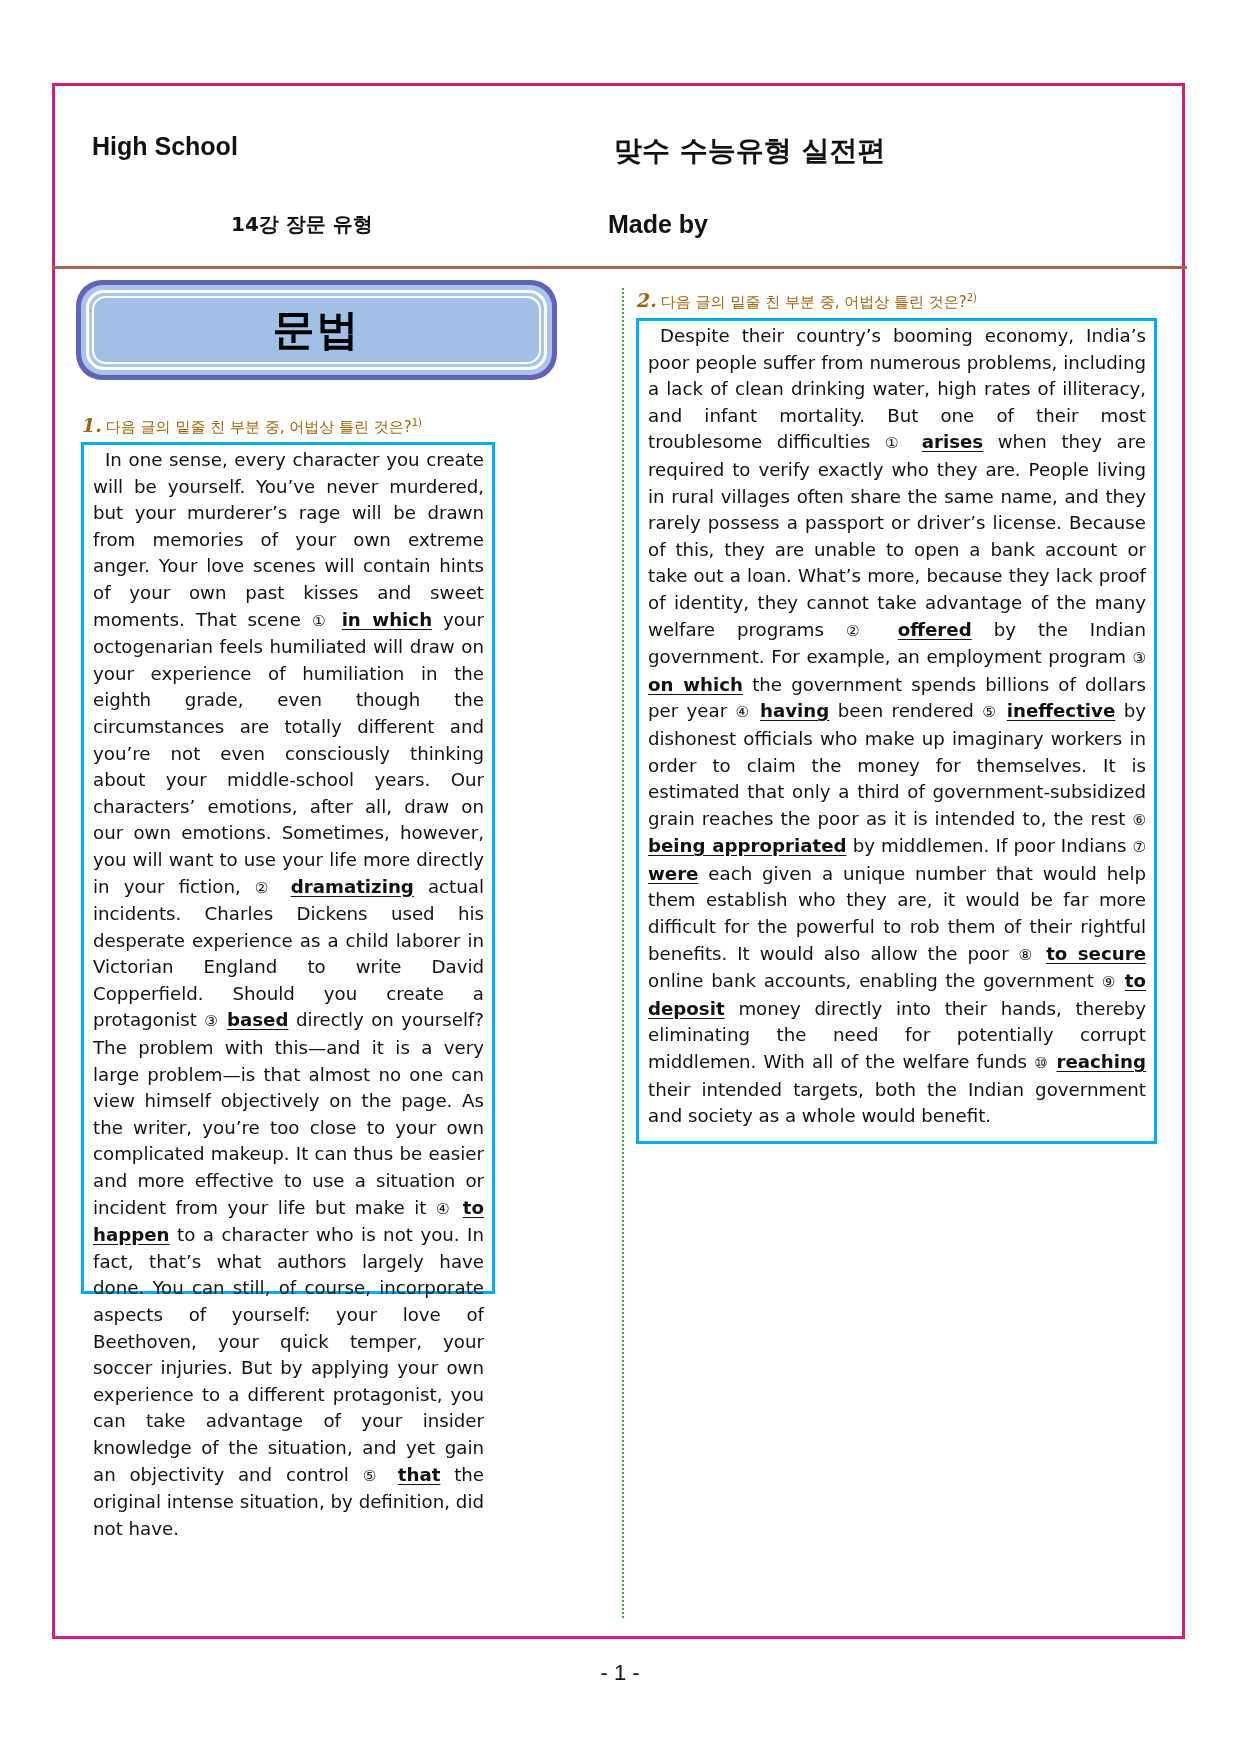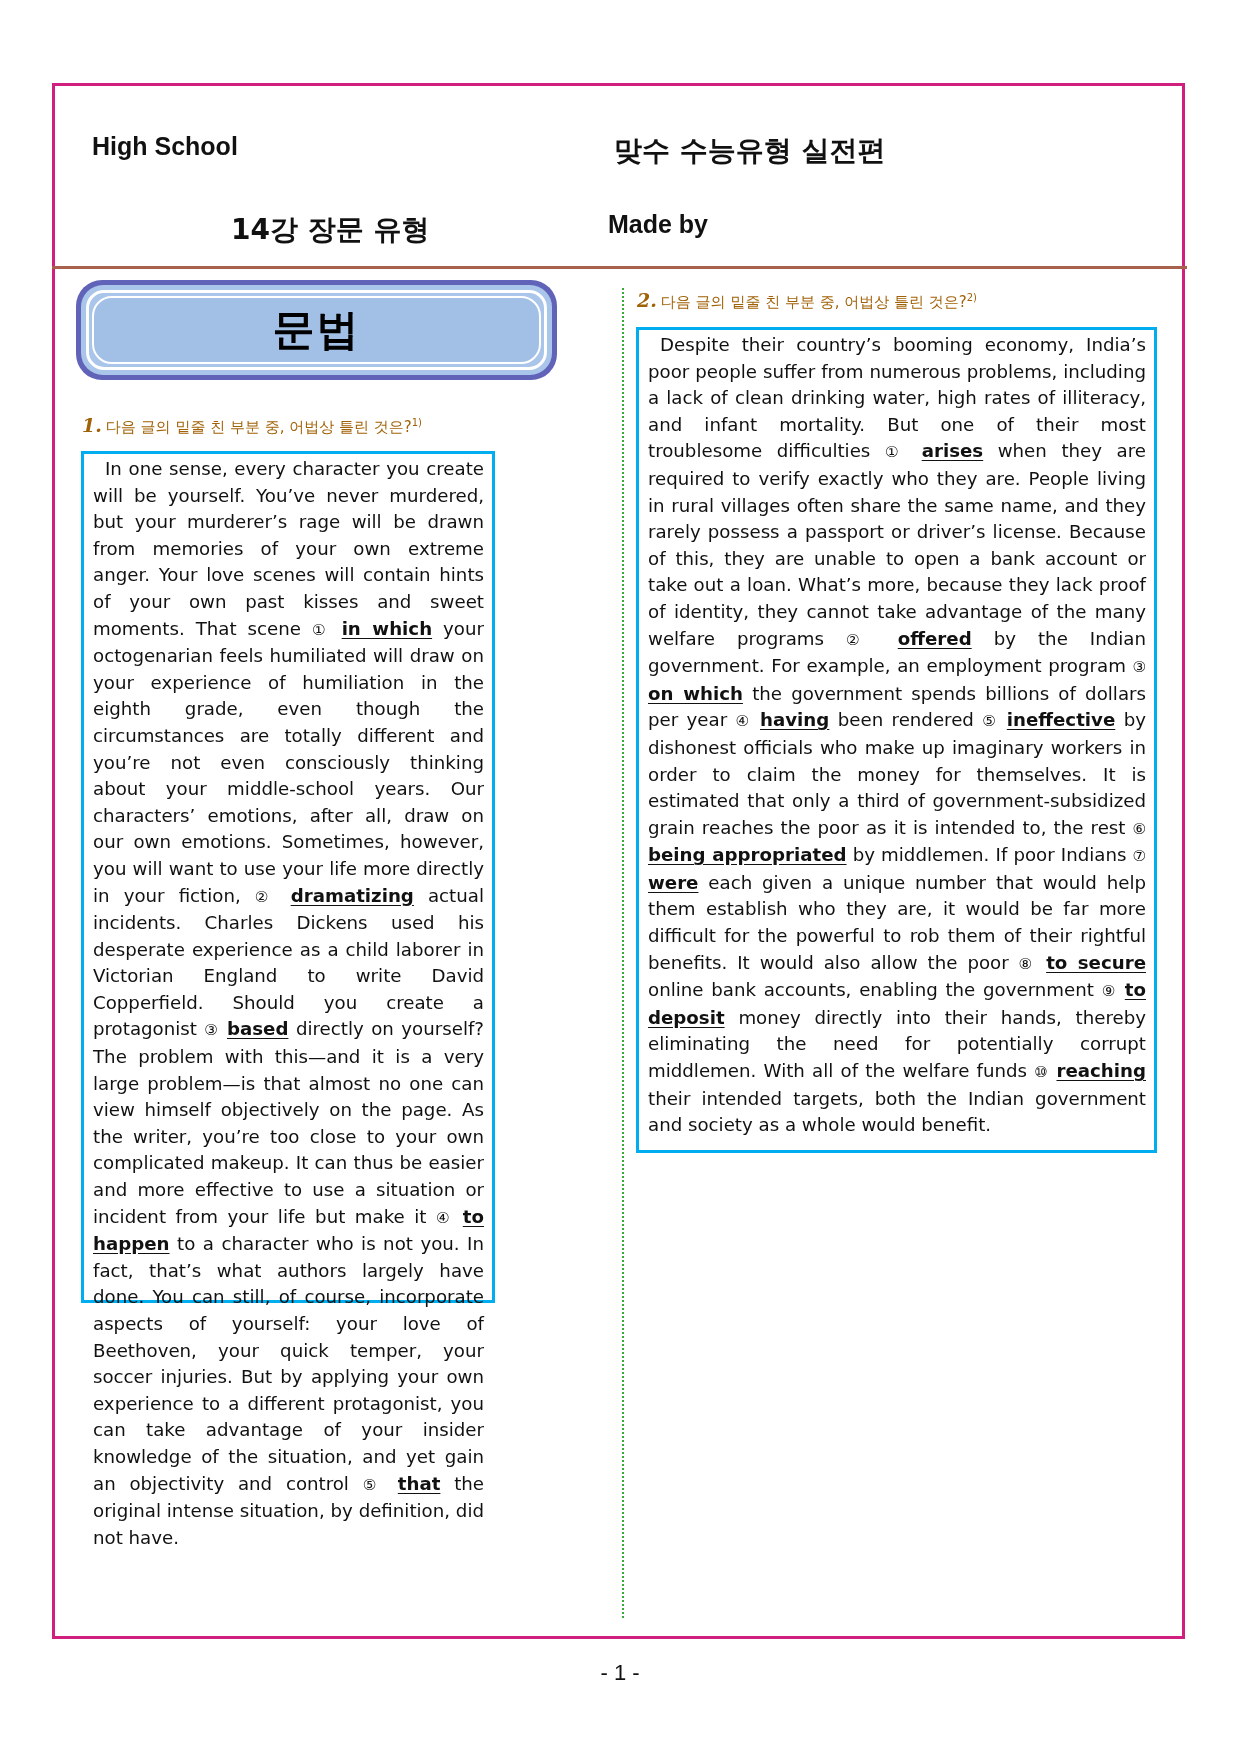--- a/index.html
+++ b/index.html
@@ -10,47 +10,47 @@
     .hdr { position: absolute; font-family: "Liberation Sans", sans-serif; font-size: 25px; color: #111; font-weight: bold; }
     .hdr-rule { position: absolute; left: 52px; top: 266px; width: 1135px; height: 3px; background: #a8614c; }
     .col-divider { position: absolute; left: 622px; top: 288px; height: 1330px; width: 0;
                    border-left: 2px dotted #3aa93a; }
     .banner { position: absolute; left: 76px; top: 280px; width: 481px; height: 100px;
               border-radius: 26px; background: #6063b7; box-sizing: border-box; padding: 5px; }
     .banner .b2 { width: 100%; height: 100%; border-radius: 22px; background: #a9c5ea;
                   box-sizing: border-box; padding: 5px; }
     .banner .b3 { width: 100%; height: 100%; border-radius: 18px; border: 3px solid #ffffff;
                   box-sizing: border-box; padding: 3px; }
-    .banner .b4 { width: 100%; height: 100%; border-radius: 20px; border: 2px solid #ffffff;
+    .banner .b4 { width: 100%; height: 100%; border-radius: 14px; border: 2px solid #ffffff;
                   background: #a2c0e6; box-sizing: border-box; display: flex; align-items: center;
                   justify-content: center; }
     .banner .title { font-family: "DejaVu Sans", sans-serif; font-weight: bold; font-size: 42px;
                      letter-spacing: 2px; color: #000; }
     .qhead { position: absolute; font-family: "DejaVu Sans", sans-serif; font-size: 15px; color: #a16207;
              white-space: nowrap; }
     .qhead .num { font-family: "DejaVu Serif", serif; font-weight: bold; font-style: italic; font-size: 19px;
                   margin-right: 4px; }
     .qhead sup { font-size: 10px; vertical-align: 6px; }
     .passage { position: absolute; border: 3px solid #00aeef; box-sizing: border-box;
                padding: 2px 8px 6px 9px; font-family: "DejaVu Sans", sans-serif; font-size: 18.2px;
-               line-height: 26.6px; text-align: justify; color: #111; margin-top: 9px; }
+               line-height: 26.6px; text-align: justify; color: #111; }
     .passage p { margin: 0; text-indent: 12px; }
     .passage u { font-weight: bold; text-decoration: underline; text-underline-offset: 3px; }
     .passage .cn { font-size: 15px; }
     .page-num { position: absolute; left: 0; width: 1240px; top: 1660px; text-align: center;
                 font-family: "Liberation Sans", sans-serif; font-size: 22px; color: #111; }
   </style>
 </head>
 <body>
 
 <div class="page-frame"></div>
 
 <div class="hdr" style="left:92px; top:132px;">High School</div>
 <div class="hdr" style="left:614px; top:132px; font-family:'DejaVu Sans', sans-serif; font-size:28px;">맞수 수능유형 실전편</div>
-<div class="hdr" style="left:231px; top:211px; font-family:'DejaVu Sans', sans-serif; font-size:28px;">14강 장문 유형</div>
+<div class="hdr" style="left:231px; top:211px; font-family:'DejaVu Sans', sans-serif; font-size:20px;">14강 장문 유형</div>
 <div class="hdr" style="left:588px; top:210px;margin-left:20px;">Made by</div>
 
 <div class="hdr-rule"></div>
 <div class="col-divider"></div>
 
 <div class="banner">
   <div class="b2">
       <div class="b3">
         <div class="b4">
     <span class="title">문법</span>

